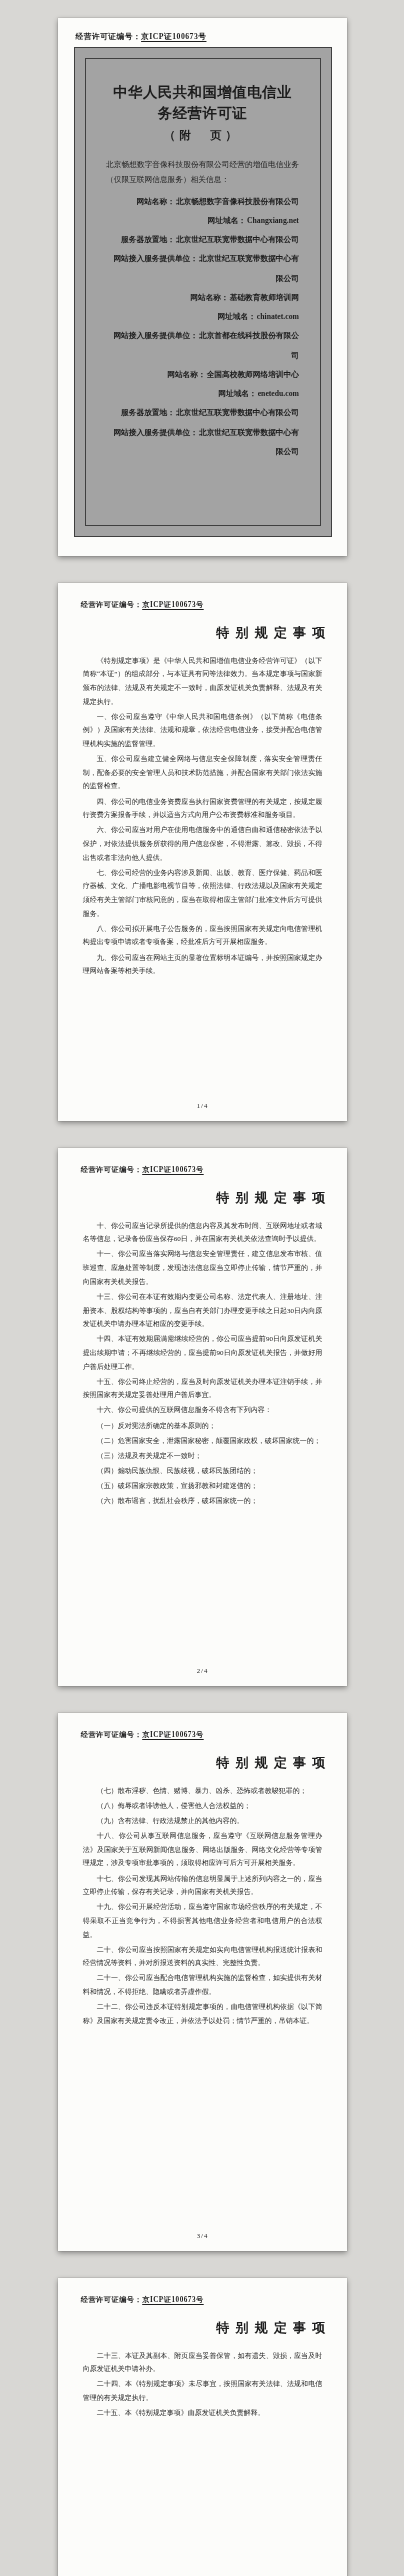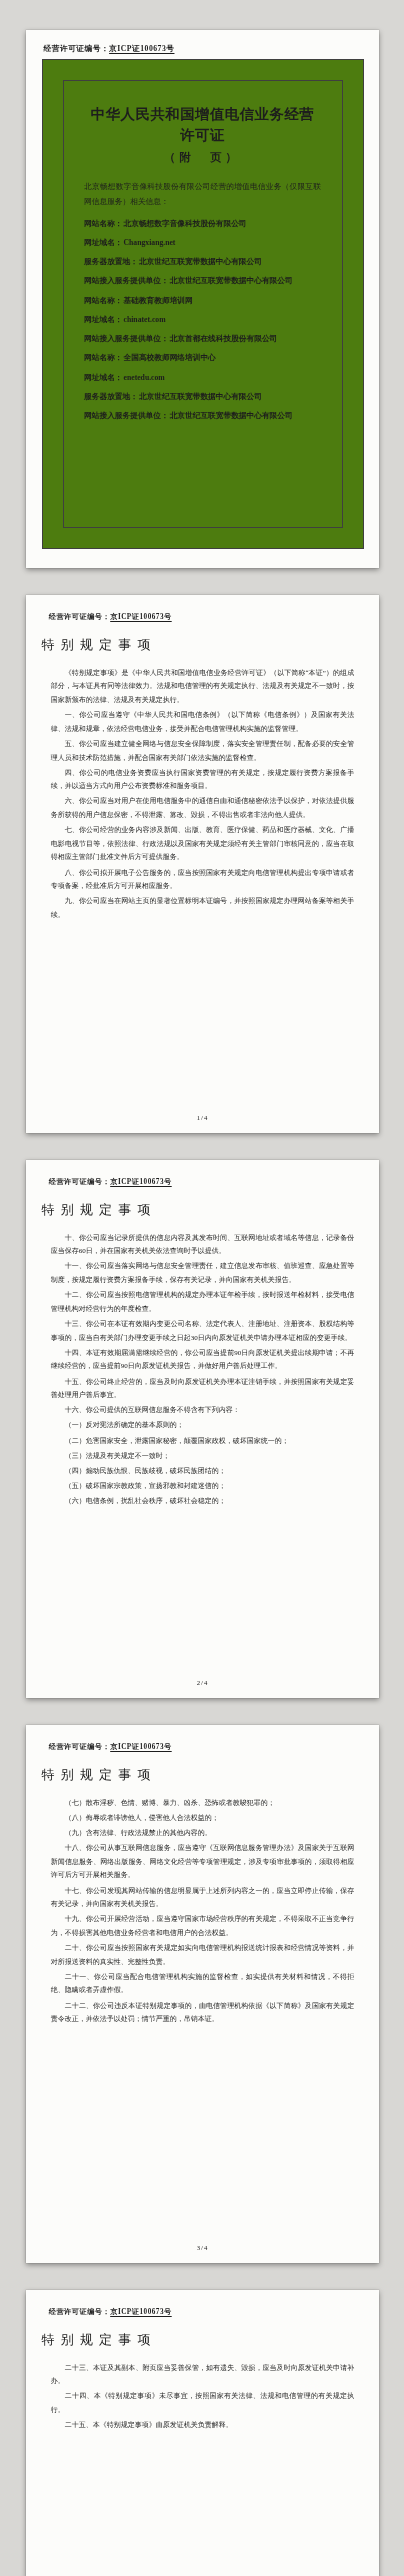--- a/index.html
+++ b/index.html
@@ -4,50 +4,50 @@
 <style>
   * { margin:0; padding:0; box-sizing:border-box; }
   html, body { width:405px; }
   body {
     background:#d8d7d4;
     font-family:"Liberation Serif","DejaVu Serif",serif;
     color:#1d1d1d;
     padding:14.4px 0 20.6px;
   }
   .sheet {
-    width:353px;
+    width:289px;
     height:538px;
-    margin:16px auto 27px;
+    margin:4px auto 27px;
     background:#fcfcfa;
     box-shadow:0 1.5px 5.2px rgba(0,0,0,.38), 0 0 0 0.5px rgba(0,0,0,.12);
     position:relative;
     padding:12.4px 15.5px;
     overflow:hidden;
   }
   
   .cover-header {
     font-size:7.7px; font-weight:bold; margin:1px 0 5.2px 2.1px; letter-spacing:0.5px;
   }
   .lic-no { text-decoration:underline; text-underline-offset:1.5px; }
-  .frame { border:1.5px solid #3f3f3f; height:490px; padding:20px; background:#4d7c0f; }
+  .frame { border:1.5px solid #3f3f3f; height:490px; padding:10px; background:#a3a3a3; }
   .frame-inner { border:0.5px solid #3f3f3f; height:100%; padding:23px 20.6px 10.3px; }
   .cover-title {
     text-align:center; font-size:14.4px; font-weight:bold; line-height:1.45; letter-spacing:0.5px;
   }
   .cover-subtitle {
     text-align:center; font-size:11.3px; font-weight:bold; margin-top:4.1px; letter-spacing:4.1px;
   }
   .cover-intro { margin-top:15.5px; font-size:7.7px; line-height:1.9; text-align:justify; }
   .entries { margin-top:4.1px; }
-  .entry { font-size:7.7px; line-height:2.5; font-weight:bold; }
+  .entry { font-size:7.7px; line-height:2.5; font-weight:bold;text-align:right; }
   .entry-label { margin-right:1px; }
   
   .prov-header { font-size:7.2px; font-weight:bold; letter-spacing:0.5px; margin:4.1px 0 0 7.2px; }
   .prov-title {
-    text-align:left; font-size:13px; font-weight:normal; letter-spacing:6.2px;
+    text-align:right; font-size:13px; font-weight:bold; letter-spacing:6.2px;
     margin:14.4px 0 12.4px;
   }
   .prov-body { padding:0 9.3px; }
   .prov-body p {
     font-size:7px; line-height:1.95; text-align:justify; text-indent:2em;
     margin-bottom:1.5px;
   }
   .page-no {
     position:absolute; bottom:12.4px; left:0; right:0;
     text-align:center; font-size:6.7px; letter-spacing:1px;
@@ -103,51 +103,50 @@
     </div>
   </div>
 </div>
 
 <div class="sheet">
   <div class="prov-header">
     <span>经营许可证编号：</span><span class="lic-no">京ICP证100673号</span>
   </div>
   <div class="prov-title">特别规定事项</div>
   <div class="prov-body">
-      <p>《特别规定事项》是《中华人民共和国增值电信业务经营许可证》（以下简称“本证”）的组成部分，与本证具有同等法律效力。法规和电信管理的有关规定执行、法规及有关规定不一致时，按国家新颁布的法律、法规及有关规定执行。</p>
+      <p>《特别规定事项》是《中华人民共和国增值电信业务经营许可证》（以下简称“本证”）的组成部分，与本证具有同等法律效力。当本规定事项与国家新颁布的法律、法规及有关规定不一致时，由原发证机关负责解释、法规及有关规定执行。</p>
       <p>一、你公司应当遵守《中华人民共和国电信条例》（以下简称《电信条例》）及国家有关法律、法规和规章，依法经营电信业务，接受并配合电信管理机构实施的监督管理。</p>
       <p>五、你公司应当建立健全网络与信息安全保障制度，落实安全管理责任制，配备必要的安全管理人员和技术防范措施，并配合国家有关部门依法实施的监督检查。</p>
       <p>四、你公司的电信业务资费应当执行国家资费管理的有关规定，按规定履行资费方案报备手续，并以适当方式向用户公布资费标准和服务项目。</p>
       <p>六、你公司应当对用户在使用电信服务中的通信自由和通信秘密依法予以保护，对依法提供服务所获得的用户信息保密，不得泄露、篡改、毁损，不得出售或者非法向他人提供。</p>
       <p>七、你公司经营的业务内容涉及新闻、出版、教育、医疗保健、药品和医疗器械、文化、广播电影电视节目等，依照法律、行政法规以及国家有关规定须经有关主管部门审核同意的，应当在取得相应主管部门批准文件后方可提供服务。</p>
       <p>八、你公司拟开展电子公告服务的，应当按照国家有关规定向电信管理机构提出专项申请或者专项备案，经批准后方可开展相应服务。</p>
       <p>九、你公司应当在网站主页的显著位置标明本证编号，并按照国家规定办理网站备案等相关手续。</p>
     </div>
   <div class="page-no">1/4</div>
 </div>
 
 <div class="sheet">
   <div class="prov-header">
     <span>经营许可证编号：</span><span class="lic-no">京ICP证100673号</span>
   </div>
   <div class="prov-title">特别规定事项</div>
   <div class="prov-body">
       <p>十、你公司应当记录所提供的信息内容及其发布时间、互联网地址或者域名等信息，记录备份应当保存60日，并在国家有关机关依法查询时予以提供。</p>
-      <p>十一、你公司应当落实网络与信息安全管理责任，建立信息发布审核、值班巡查、应急处置等制度，按规定履行资费方案报备手续，保存有关记录，并向国家有关机关报告。</p>
-      <p>十二、你公司应当按照电信管理机构的规定办理本证年检手续，按时报送年检材料，接受电信管理机构对经营行为的年度检查。</p>
+      <p>十一、你公司应当落实网络与信息安全管理责任，建立信息发布审核、值班巡查、应急处置等制度，发现违法信息应当立即停止传输，情节严重的，并向国家有关机关报告。</p>
       <p>十三、你公司在本证有效期内变更公司名称、法定代表人、注册地址、注册资本、股权结构等事项的，应当自有关部门办理变更手续之日起30日内向原发证机关申请办理本证相应的变更手续。</p>
       <p>十四、本证有效期届满需继续经营的，你公司应当提前90日向原发证机关提出续期申请；不再继续经营的，应当提前90日向原发证机关报告，并做好用户善后处理工作。</p>
       <p>十五、你公司终止经营的，应当及时向原发证机关办理本证注销手续，并按照国家有关规定妥善处理用户善后事宜。</p>
       <p>十六、你公司提供的互联网信息服务不得含有下列内容：</p>
       <p>（一）反对宪法所确定的基本原则的；</p>
       <p>（二）危害国家安全，泄露国家秘密，颠覆国家政权，破坏国家统一的；</p>
       <p>（三）法规及有关规定不一致时；</p>
       <p>（四）煽动民族仇恨、民族歧视，破坏民族团结的；</p>
       <p>（五）破坏国家宗教政策，宣扬邪教和封建迷信的；</p>
-      <p>（六）电信条例，扰乱社会秩序，破坏社会稳定的；</p>
+      <p>（六）散布谣言，扰乱社会秩序，破坏国家统一的；</p>
     </div>
   <div class="page-no">2/4</div>
 </div>
 
 <div class="sheet">
   <div class="prov-header">
     <span>经营许可证编号：</span><span class="lic-no">京ICP证100673号</span>
   </div>
   <div class="prov-title">特别规定事项</div>
   <div class="prov-body">

